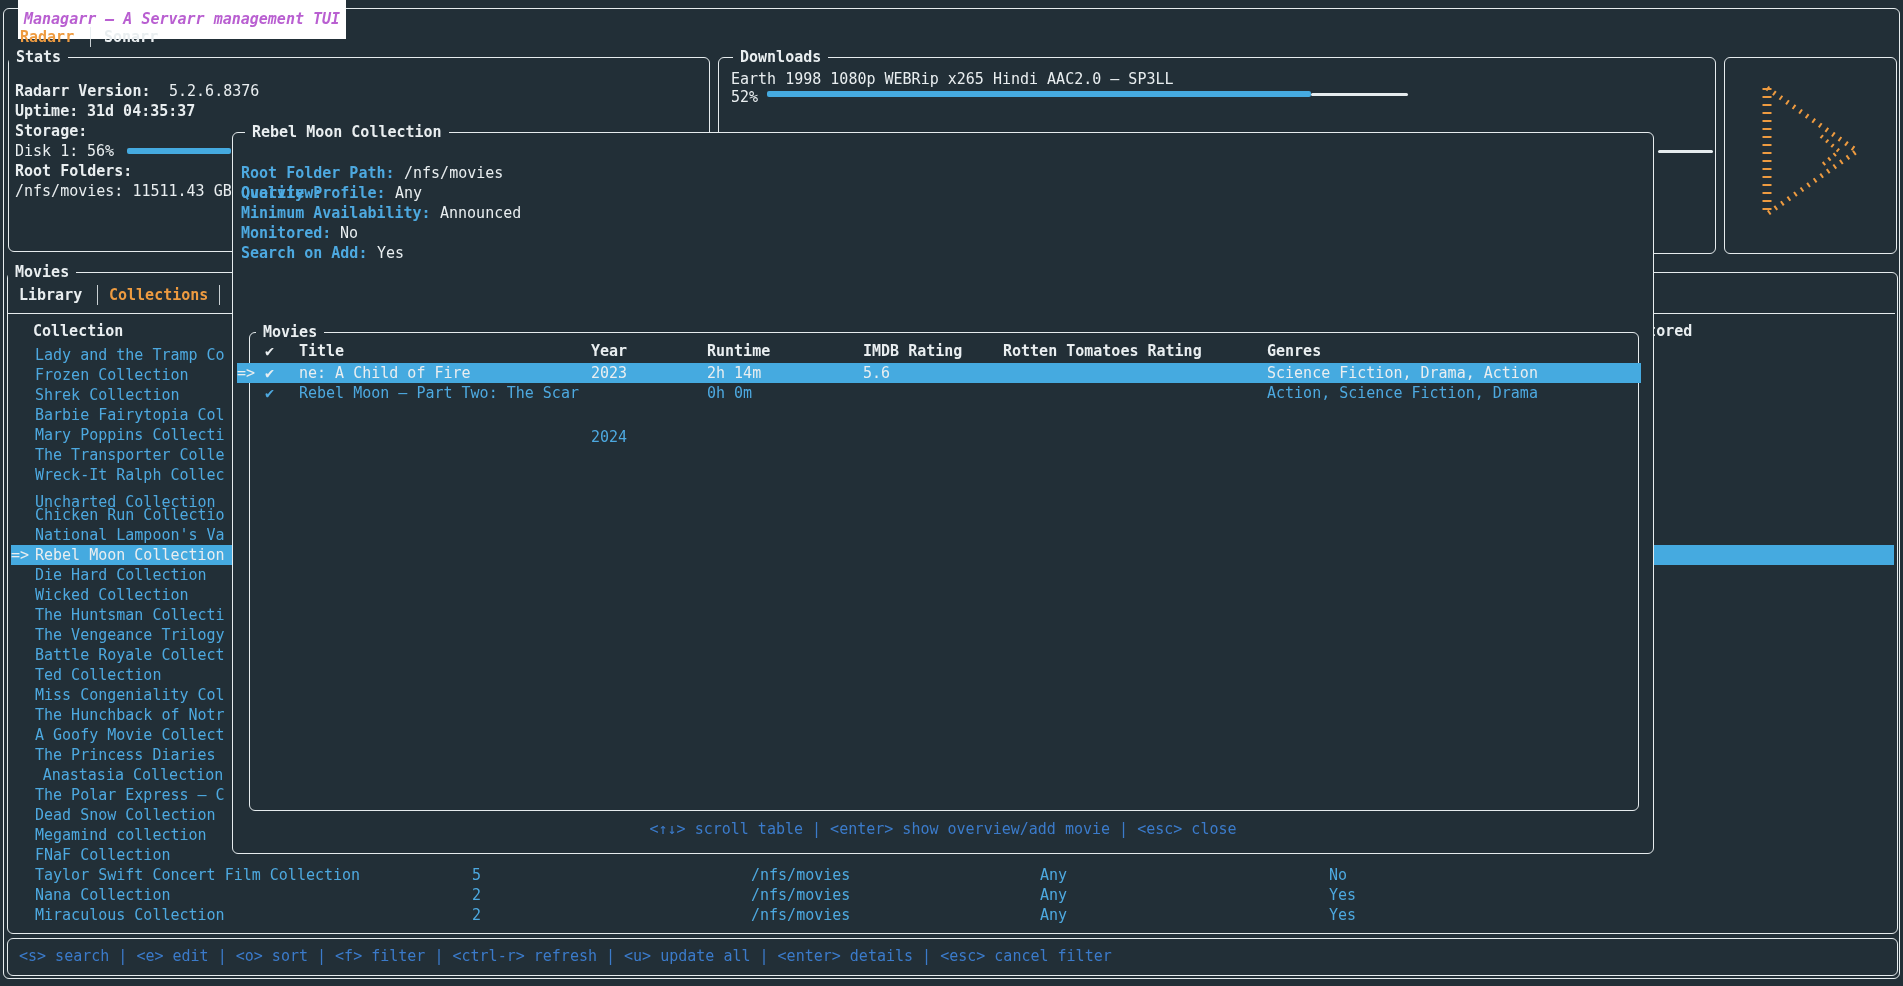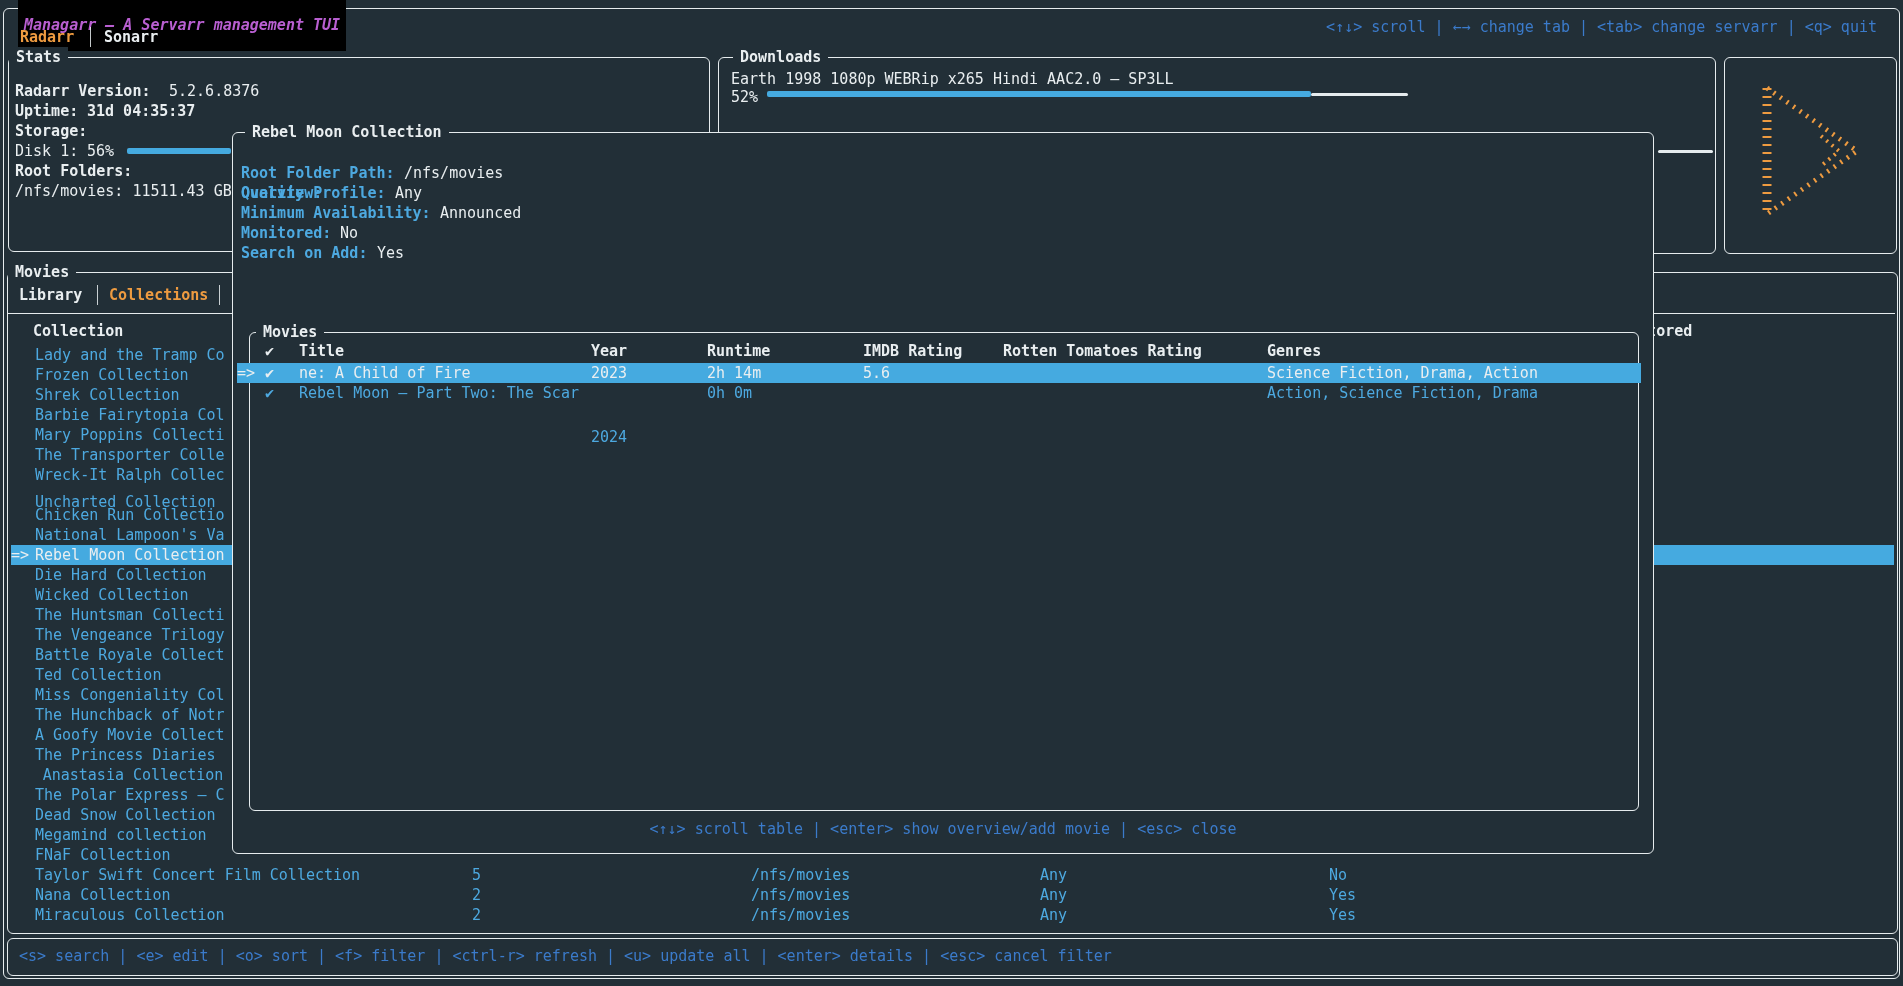--- a/index.html
+++ b/index.html
@@ -16,22 +16,21 @@
   .vsep{position:absolute;width:1px;background:#e6ecee;opacity:.85;}
   .selbg{position:absolute;background:#45aae0;height:20px;}
   .clip{overflow:hidden;width:196px;}
 </style>
 </head>
 <body>
 
 <div class="screen">
 
   <div class="b" style="left:3px;top:8px;width:1895px;height:969px;"></div>
-  <span class="t pu bo it" style="left:18px;top:-1px;background:#000000;padding:16px 6px;">Managarr – A Servarr management TUI</span>
-  <span class="t kb" style="right:26px;top:17px;">&lt;↑↓&gt; scroll | ←→ change tab | &lt;tab&gt; change servarr | &lt;q&gt; quit</span>
+  <span class="t pu bo it" style="left:18px;top:-1px;background:#ffffff;padding:10px 6px;">Managarr – A Servarr management TUI</span>
 
   <span class="t or bo" style="left:20px;top:27px;">Radarr</span>
   <div class="vsep" style="left:90px;top:27px;height:20px;"></div>
   <span class="t w bo" style="left:104px;top:27px;">Sonarr</span>
 
   <div class="b" style="left:8px;top:57px;width:700px;height:193px;">
     <span class="ti">Stats</span>
     <span class="t w bo" style="left:6px;top:23px;">Radarr Version:</span>
     <span class="t w" style="left:160px;top:23px;">5.2.6.8376</span>
     <span class="t w bo" style="left:6px;top:43px;">Uptime:</span>

